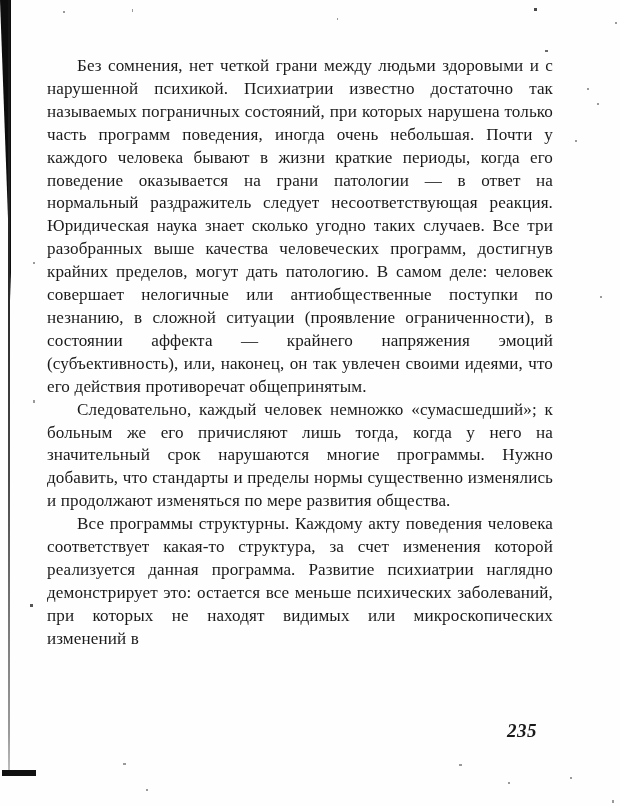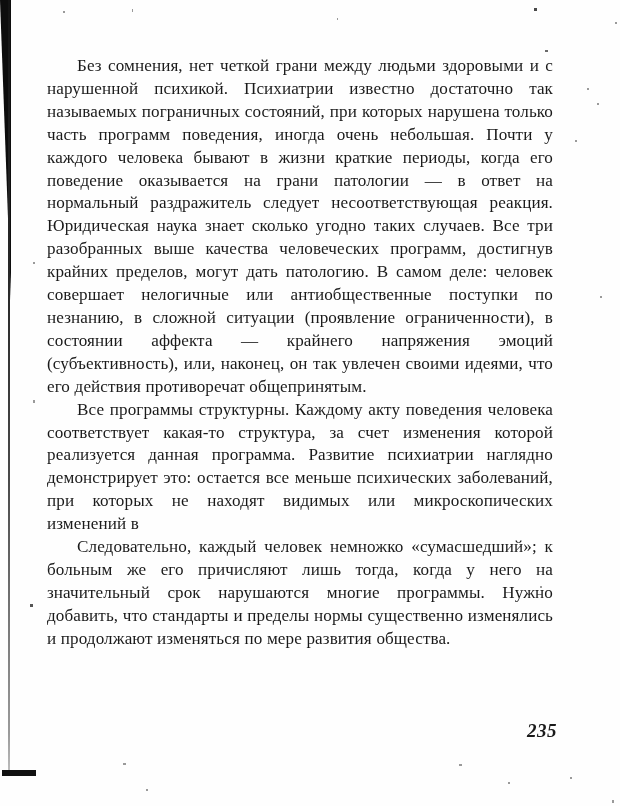--- a/index.html
+++ b/index.html
@@ -67,21 +67,21 @@
     font-size: 17.1px;
     line-height: 22.9px;
     color: #1a1a1a;
     letter-spacing: 0.1px;
     word-spacing: 0.2px;
     text-indent: 30px;
     -webkit-font-smoothing: none;
   }
   #page-number {
     position: absolute;
-    left: 527px;
+    left: 507px;
     top: 720px;
     font-family: "Liberation Serif", "DejaVu Serif", serif;
     font-size: 19px;
     font-weight: bold;
     font-style: italic;
     color: #1a1a1a;
     letter-spacing: 0.5px;
   }
   
   .speck {
@@ -117,19 +117,19 @@
   <div class="speck" style="left:540px; top:586px; width:2px; height:2px;"></div>
   <div class="speck" style="left:123px; top:763px; width:3px; height:2px;"></div>
   <div class="speck" style="left:146px; top:789px; width:2px; height:2px;"></div>
   <div class="speck" style="left:508px; top:782px; width:2px; height:2px;"></div>
   <div class="speck" style="left:570px; top:777px; width:2px; height:2px;"></div>
   <div class="speck" style="left:612px; top:800px; width:2px; height:3px;"></div>
   <div class="speck" style="left:459px; top:764px; width:3px; height:2px;"></div>
 
   <div id="text-column">
     <p class="para">Без сомнения, нет четкой грани между людьми здоровыми и с нарушенной психикой. Психиатрии известно достаточно так называемых пограничных состояний, при которых нарушена только часть программ поведения, иногда очень небольшая. Почти у каждого человека бывают в жизни краткие периоды, когда его поведение оказывается на грани патологии — в ответ на нормальный раздражитель следует несоответствующая реакция. Юридическая наука знает сколько угодно таких случаев. Все три разобранных выше качества человеческих программ, достигнув крайних пределов, могут дать патологию. В самом деле: человек совершает нелогичные или антиобщественные поступки по незнанию, в сложной ситуации (проявление ограниченности), в состоянии аффекта — крайнего напряжения эмоций (субъективность), или, наконец, он так увлечен своими идеями, что его действия противоречат общепринятым.</p>
+    <p class="para">Следовательно, каждый человек немножко «сумасшедший»; к больным же его причисляют лишь тогда, когда у него на значительный срок нарушаются многие программы. Нужно добавить, что стандарты и пределы нормы существенно изменялись и продолжают изменяться по мере развития общества.</p>
     <p class="para">Все программы структурны. Каждому акту поведения человека соответствует какая-то структура, за счет изменения которой реализуется данная программа. Развитие психиатрии наглядно демонстрирует это: остается все меньше психических заболеваний, при которых не находят видимых или микроскопических изменений в</p>
-    <p class="para">Следовательно, каждый человек немножко «сумасшедший»; к больным же его причисляют лишь тогда, когда у него на значительный срок нарушаются многие программы. Нужно добавить, что стандарты и пределы нормы существенно изменялись и продолжают изменяться по мере развития общества.</p>
   </div>
 
   <div id="page-number">235</div>
 
 </div>
 
 </body></html>

